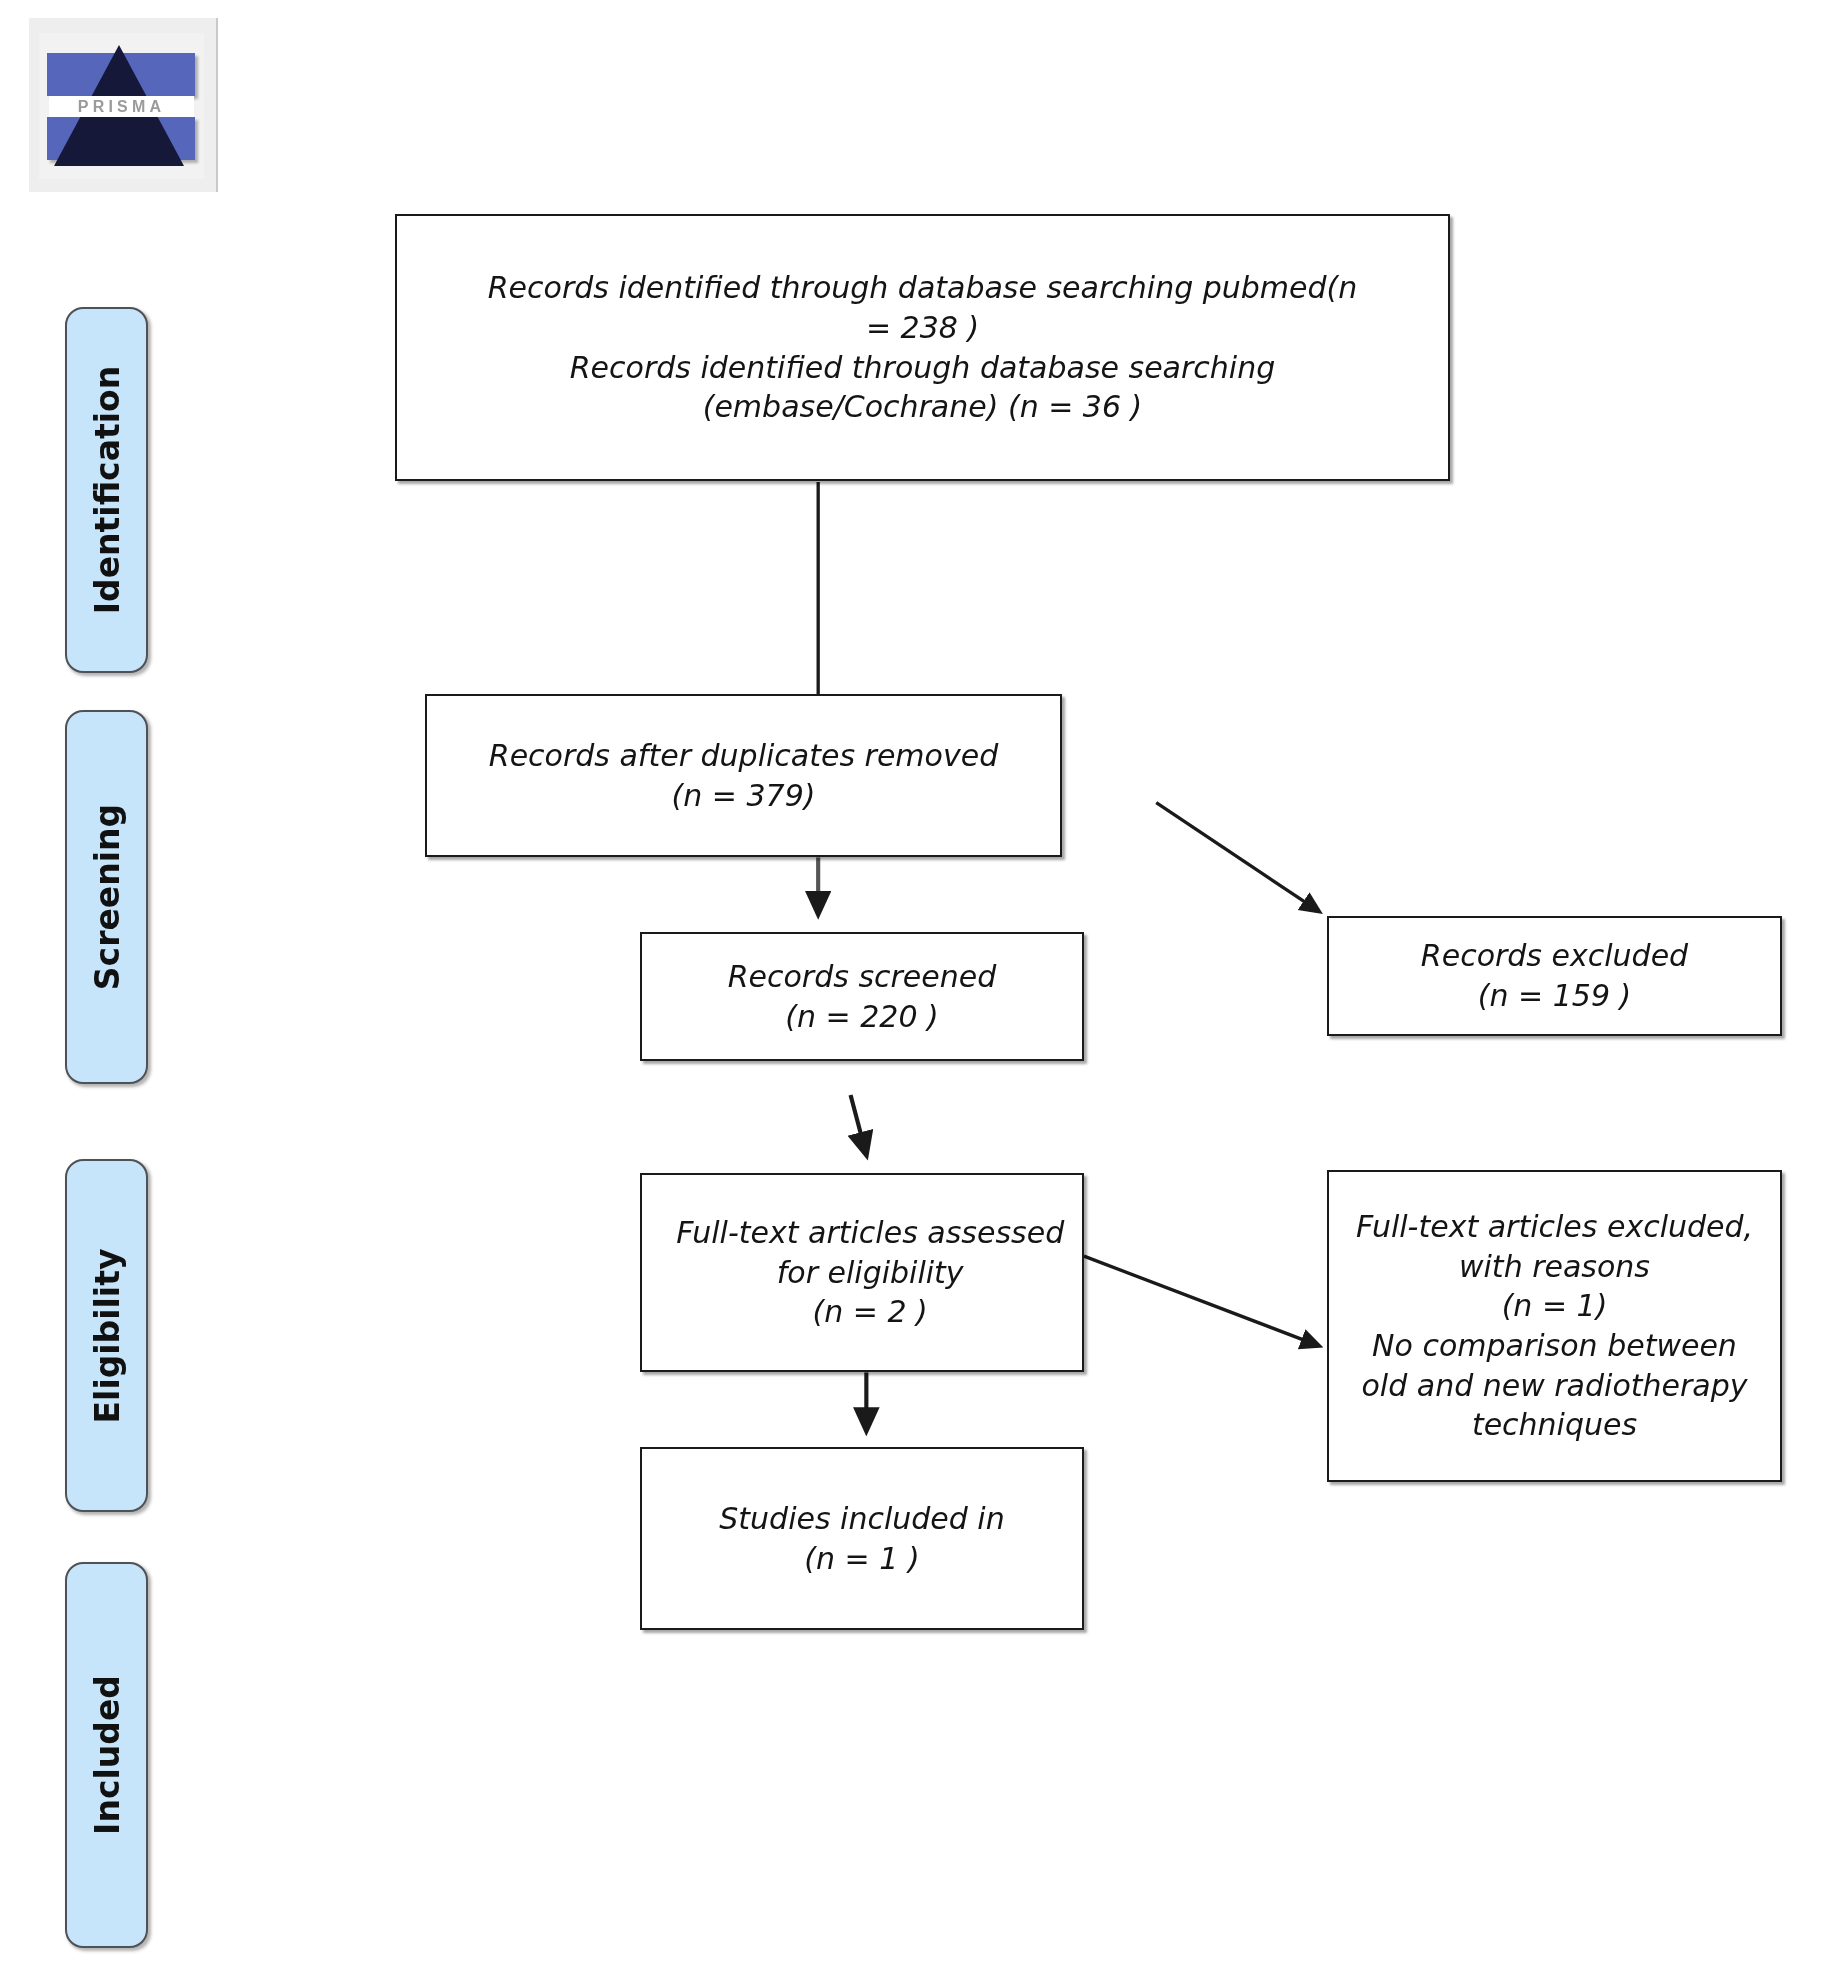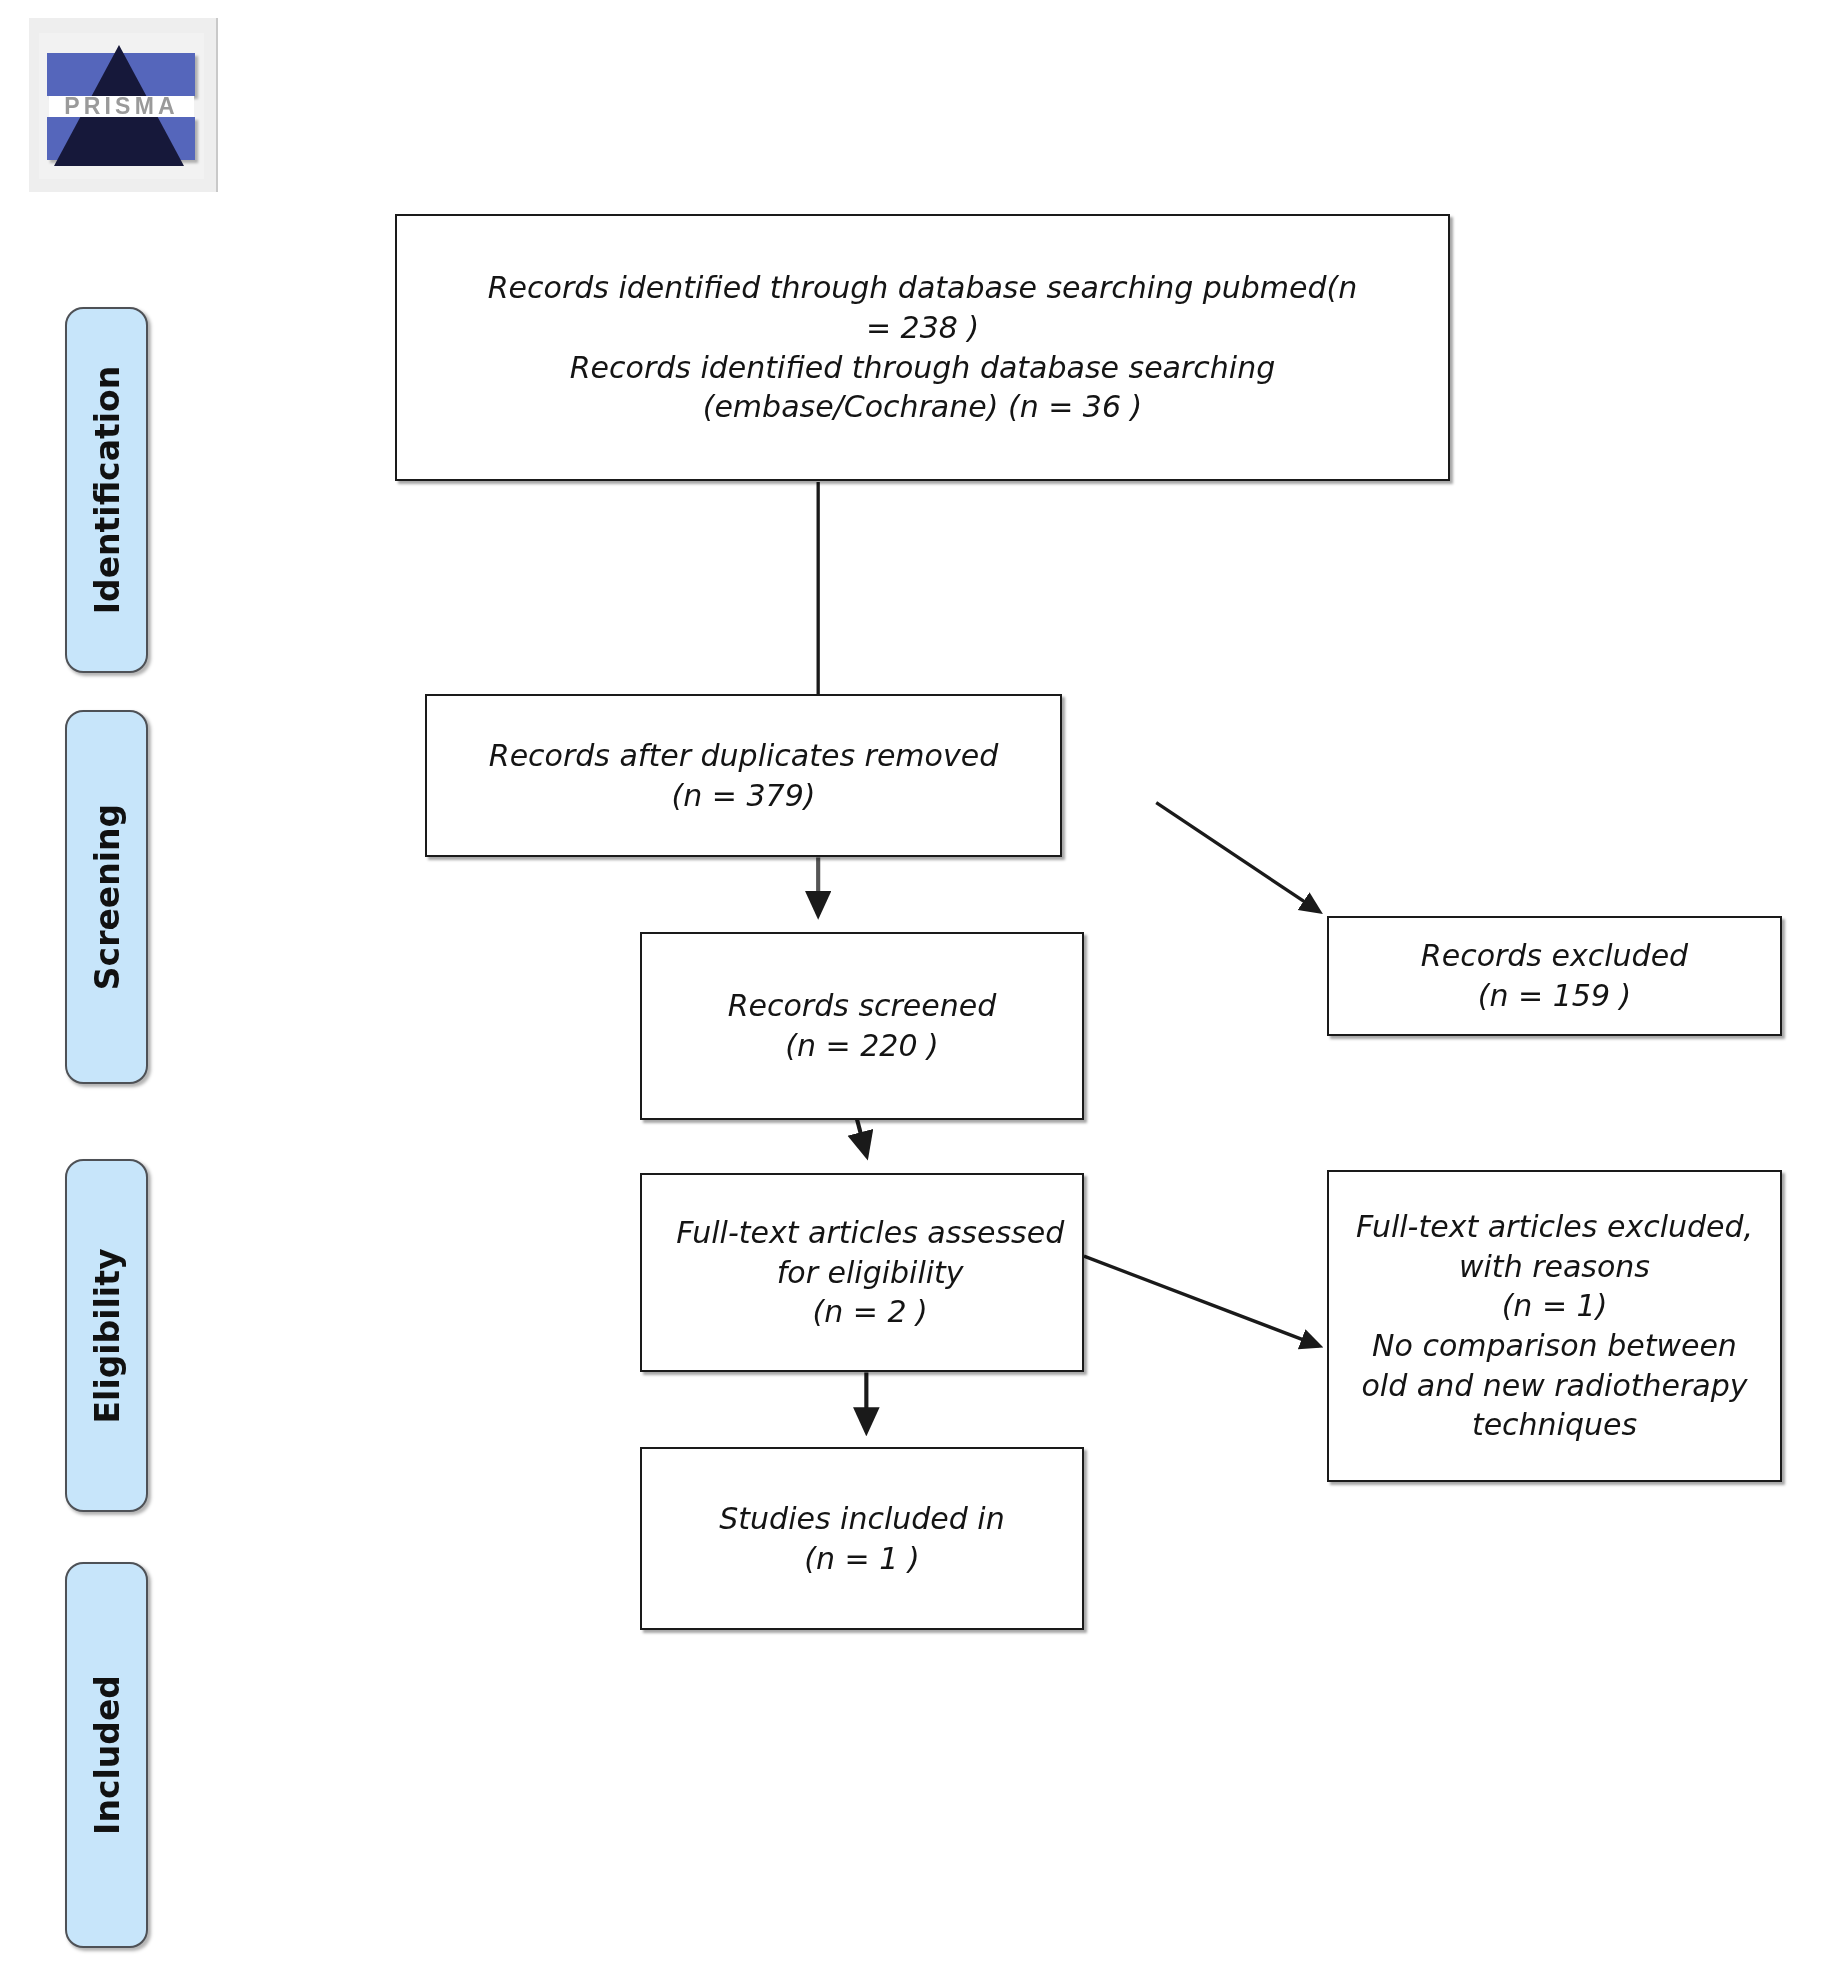--- a/index.html
+++ b/index.html
@@ -64,21 +64,21 @@
     border-bottom: 121px solid #16183a;
   }
   #prisma-logo .lg-word {
     position: absolute;
     left: 10px;
     top: 63px;
     width: 145px;
     height: 21px;
     background: #ffffff;
     color: #9a9a9a;
-    font-size: 23px;
+    font-size: 16px;
     letter-spacing: 4.2px;
     font-weight: bold;
     text-align: center;
     line-height: 21px;
     font-family: "Liberation Sans", sans-serif;
   }
 
   
   .stage-tab {
     position: absolute;
@@ -123,21 +123,21 @@
     font-size: 30px;
     line-height: 1.32;
     color: #141414;
     padding: 5px 11.6px;
     font-style: italic;
   }
   .flow-box .ln { display: block; width: 100%; }
 
   #box-identified        { left: 395px; top: 214px;  width: 1055px; height: 267px; }
   #box-duplicates        { left: 425px; top: 694px;  width: 637px;  height: 163px; }
-  #box-screened          { left: 640px; top: 932px; width: 444px;  height: 188px; }
+  #box-screened          { left: 640px; top: 932px; width: 444px;  height: 129px; }
   #box-records-excluded  { left: 1327px; top: 916px; width: 455px; height: 120px; }
   #box-fulltext-assessed { left: 640px; top: 1173px; width: 444px;  height: 199px; padding-left: 28px; }
   #box-fulltext-excluded { left: 1327px; top: 1170px; width: 455px; height: 312px; }
   #box-studies-included  { left: 640px; top: 1447px; width: 444px;  height: 183px; }
 
   
   #connectors {
     position: absolute;
     left: 0;
     top: 0;

